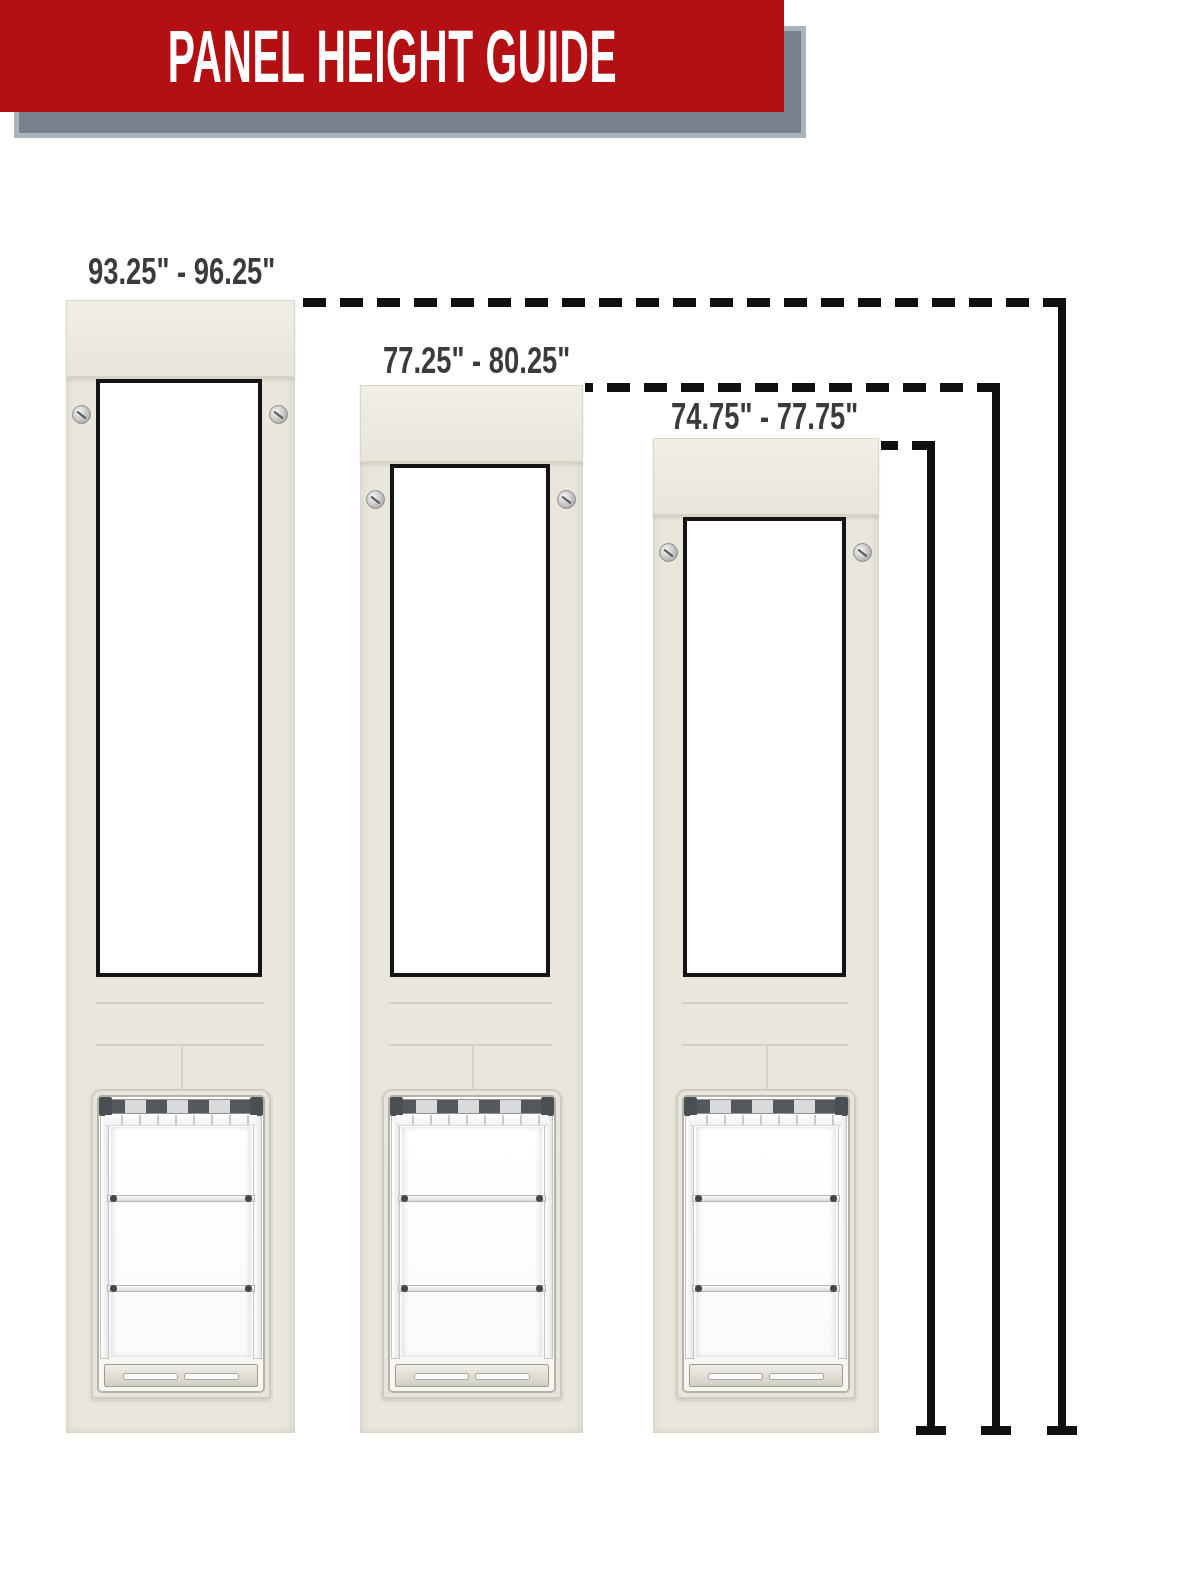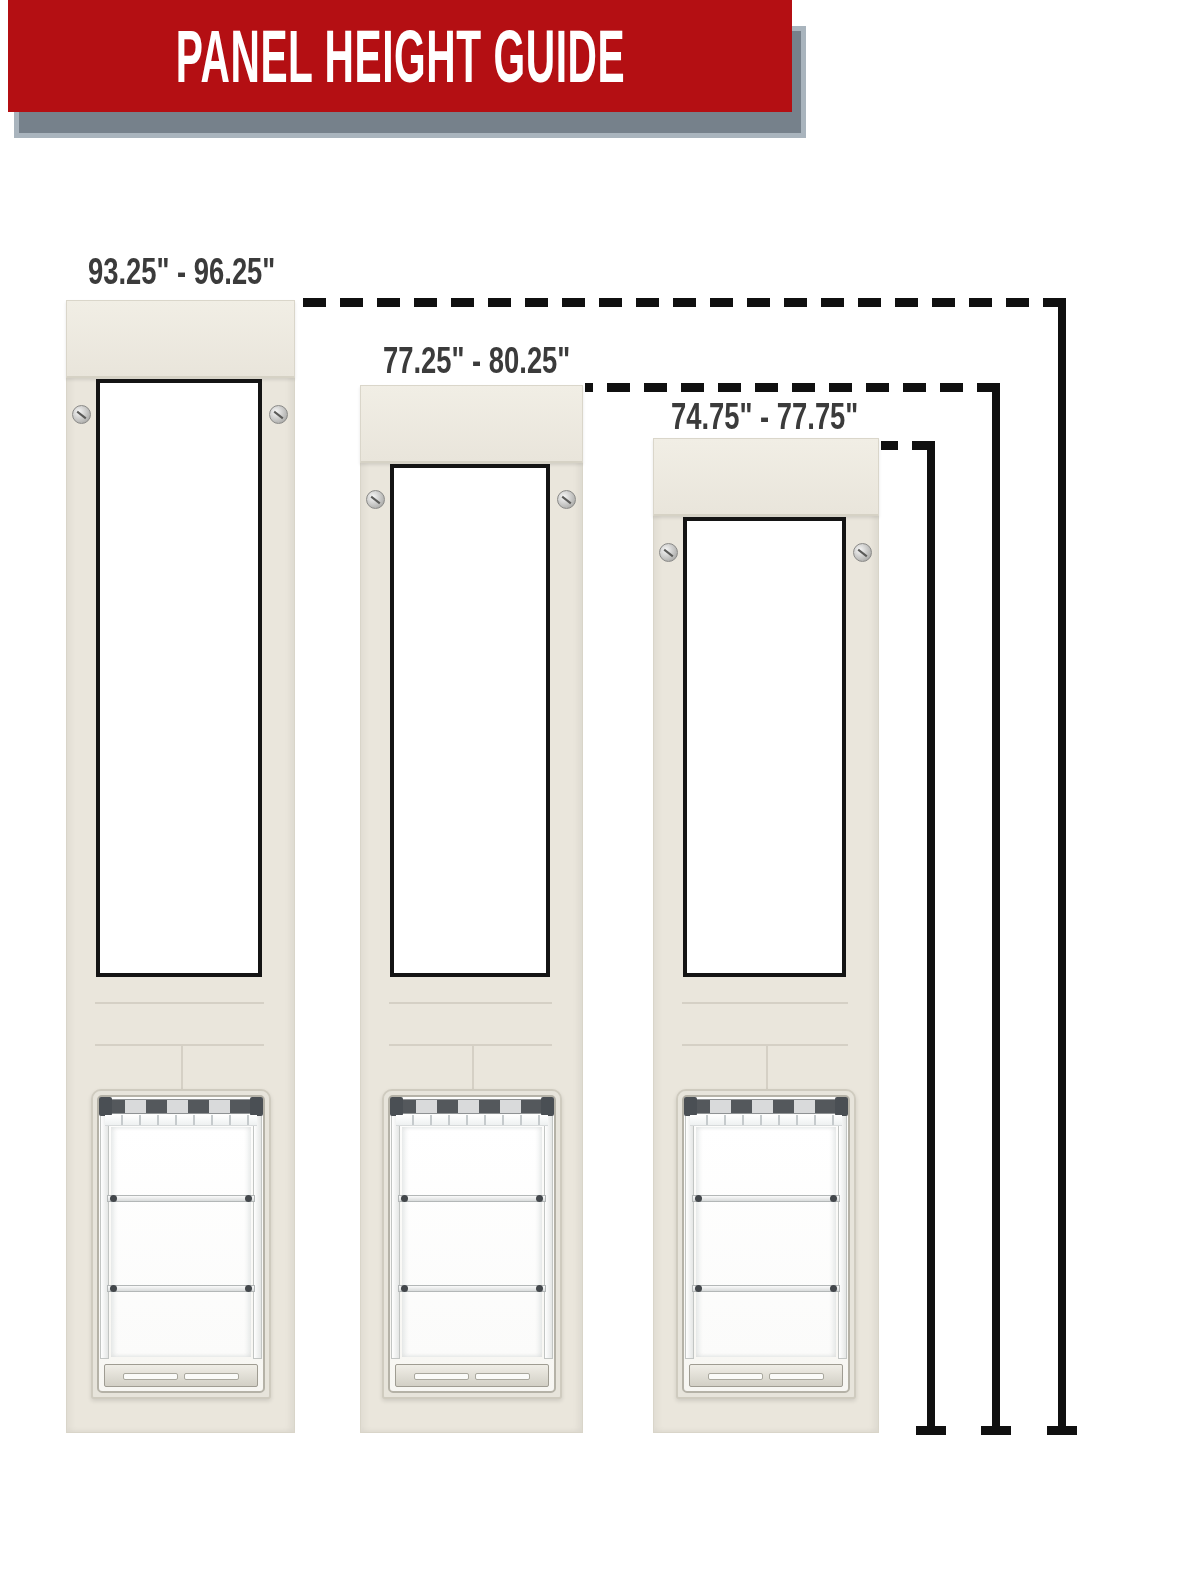--- a/index.html
+++ b/index.html
@@ -8,21 +8,21 @@
     position:relative; width:1180px; height:1573px; background:#ffffff;
     font-family:"Liberation Sans", sans-serif; overflow:hidden;
   }
 
   
   .banner-shadow {
     position:absolute; left:14px; top:26px; width:792px; height:112px;
     background:#76818B; border:5px solid #A9B4BD;
   }
   .banner {
-    position:absolute; left:8px; top:0; width:784px; height:112px;
+    position:absolute; left:0; top:0; width:784px; height:112px;
     background:#B40F13; display:flex; align-items:center; justify-content:center;
   }
   .banner-title {
     color:#ffffff; font-size:74px; font-weight:bold; white-space:nowrap;
     transform:scaleX(0.55); letter-spacing:1px;
   }
 
   
   .mlabel {
     position:absolute; font-size:37px; font-weight:bold; color:#3B3B3B;

